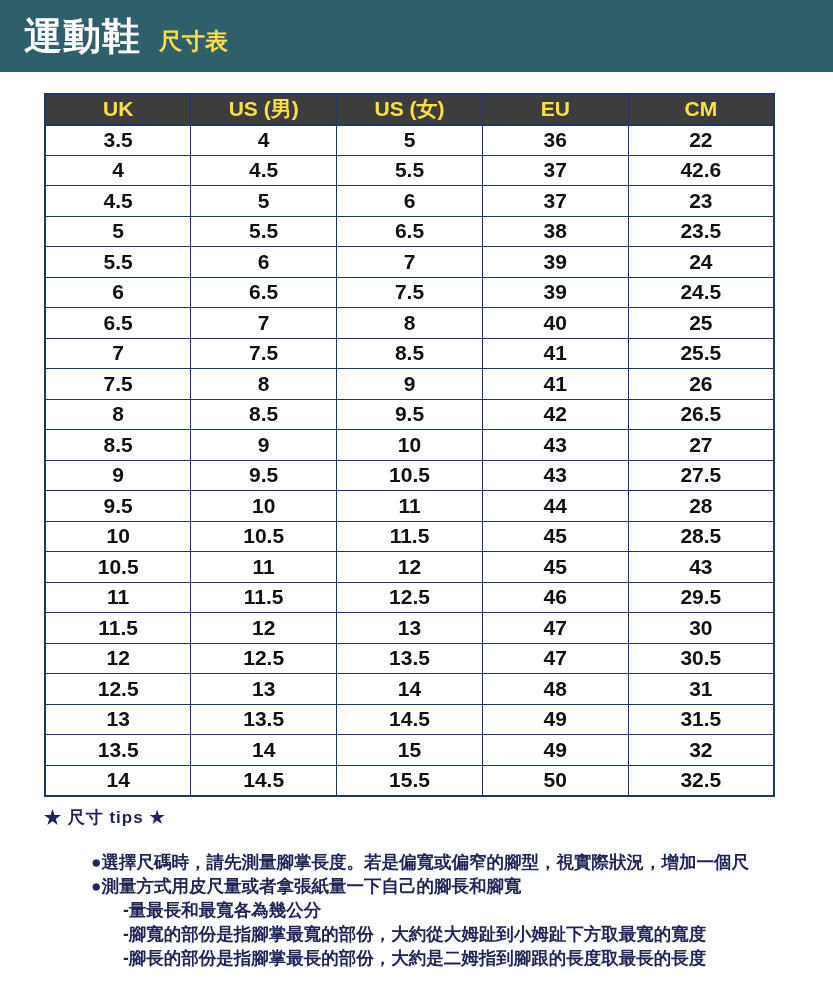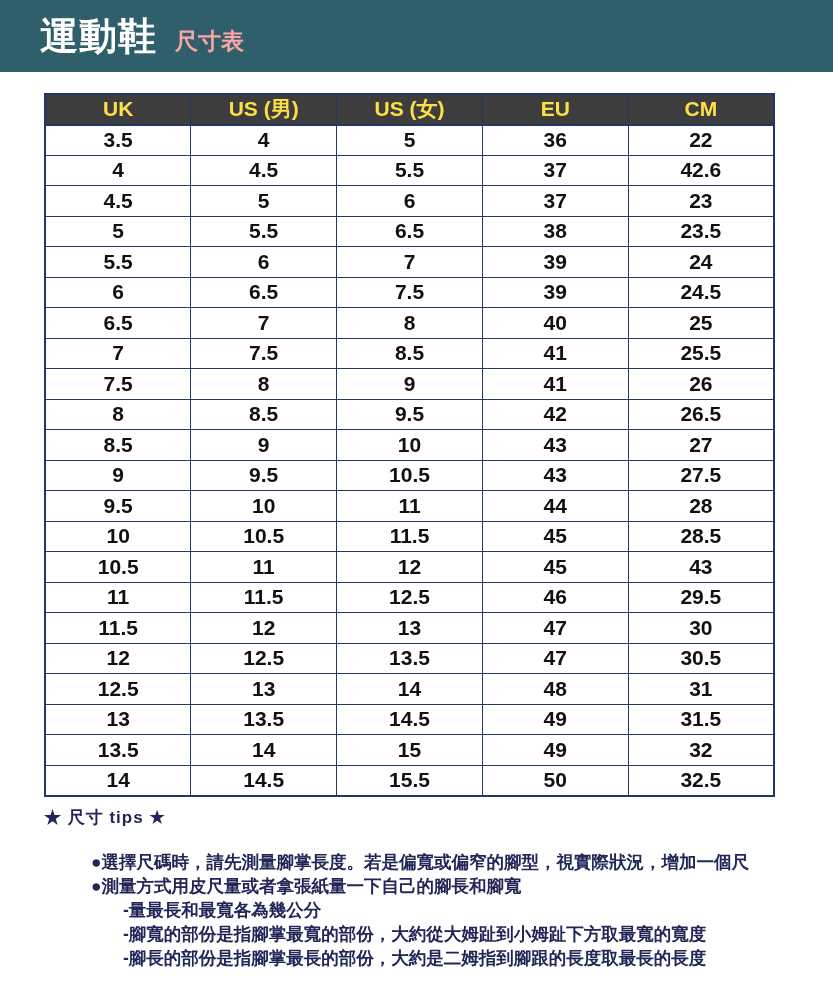--- a/index.html
+++ b/index.html
@@ -16,31 +16,31 @@
     background:#ffffff;
     font-family:"Liberation Sans", sans-serif;
     overflow:hidden;
   }
   
   .topbar{
     height:72px;
     background:var(--teal);
     display:flex;
     align-items:center;
-    padding-left:40px;
+    padding-left:24px;
   }
   .title-main{
     color:#ffffff;
     font-size:38px;
     font-weight:bold;
     letter-spacing:1px;
     line-height:1;
   }
   .title-sub{
-    color:#fca5a5;
+    color:#fde047;
     font-size:23px;
     font-weight:bold;
     margin-left:18px;
     margin-top:10px;
     line-height:1;
   }
   
   .table-wrap{
     margin:21px 0 0 44px;
     width:731px;

